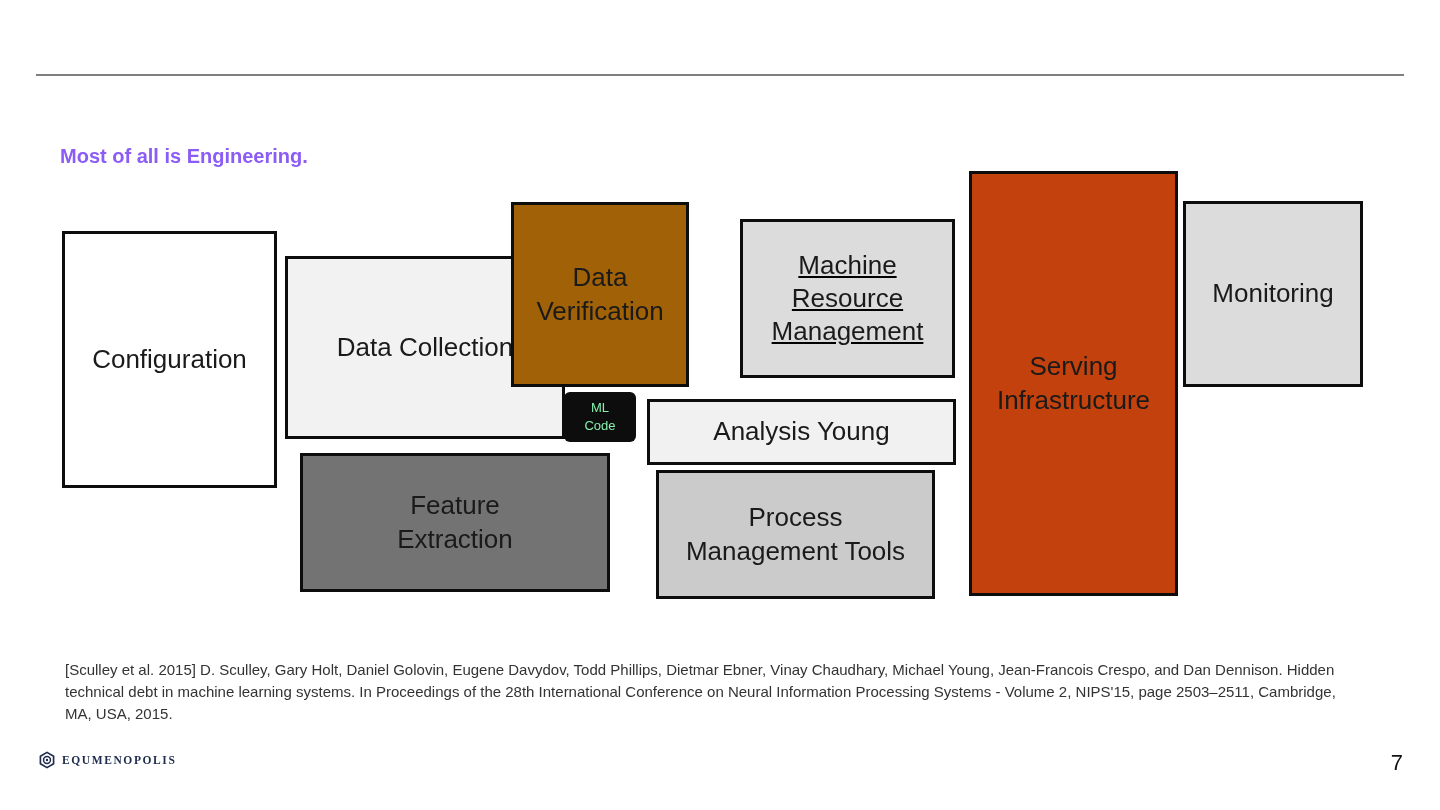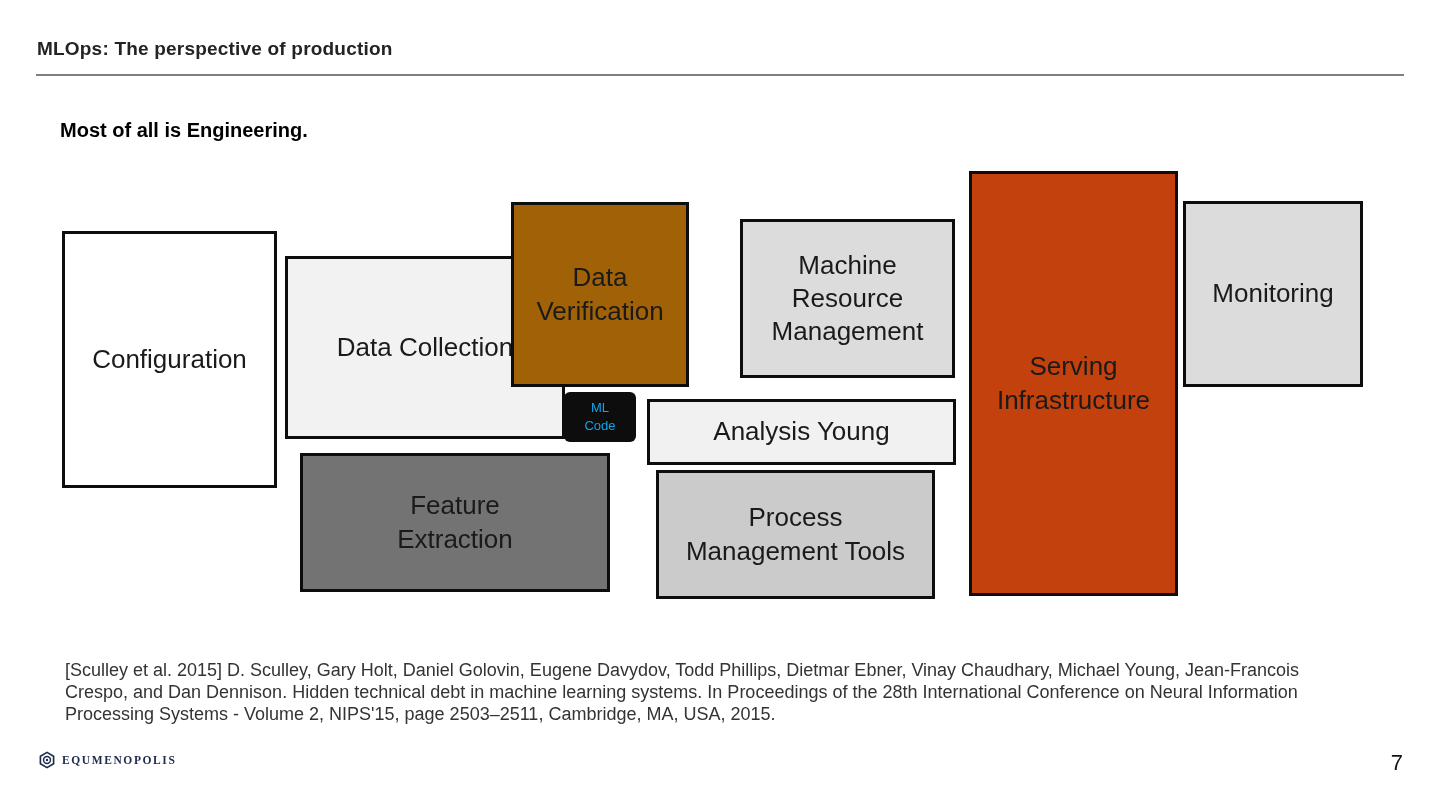--- a/index.html
+++ b/index.html
@@ -22,64 +22,63 @@
   }
   .box {
     position:absolute; border:3px solid #0d0d0d;
     display:flex; align-items:center; justify-content:center;
   }
   .box-label {
     font-size:26px; color:#1a1a1a; text-align:center;
     white-space:pre-line; line-height:1.28;
   }
   .box.ml-code { border:none; border-radius:6px; }
-  .box.ml-code .box-label { font-size:13px; color:#0ea5e9; line-height:1.35; }
+  .box.ml-code .box-label { font-size:13px; color:#86efac; line-height:1.35; }
   .citation {
     position:absolute; left:65px; top:659px; width:1272px;
-    font-size:18px; line-height:22px; color:#333333;
+    font-size:15px; line-height:22px; color:#333333;
   }
   .footer-brand {
     position:absolute; left:38px; top:750px; height:20px;
     display:flex; align-items:center; gap:6px;
   }
   .brand-text {
     font-size:11.5px; font-weight:700; letter-spacing:1.6px;font-family:Liberation Serif, serif;
   }
   .page-number {
     position:absolute; right:37px; top:750px;
     font-size:22px; color:#111111;
   }
 </style>
 </head>
 <body>
 
 <div class="slide">
 
-  <div class="slide-title">MLOps: The perspective of production</div>
 
   <div class="divider" style="background: rgb(127, 127, 127);"></div>
 
-  <div class="subtitle" style="color: #000000;">Most of all is Engineering.</div>
+  <div class="subtitle" style="color: #8b5cf6; margin-top: 26px;">Most of all is Engineering.</div>
 
   <div>
 
     <div class="box" style="left: 62px; top: 231px; width: 215px; height: 257px; background: rgb(255, 255, 255);">
       <span class="box-label">Configuration</span>
     </div>
 
     <div class="box" style="left: 285px; top: 256px; width: 280px; height: 183px; background: rgb(242, 242, 242);">
       <span class="box-label">Data Collection</span>
     </div>
 
     <div class="box" style="left: 511px; top: 202px; width: 178px; height: 185px; background: #a16207;">
       <span class="box-label">Data
 Verification</span>
     </div>
 
-    <div class="box" style="left: 740px; top: 219px; width: 215px; height: 159px; background: rgb(220, 220, 220);">
+    <div class="box" style="left: 740px; top: 219px; width: 215px; height: 159px; background: rgb(220, 220, 220); text-decoration: underline;">
       <span class="box-label">Machine
 Resource
 Management</span>
     </div>
 
     <div class="box ml-code" style="left: 564px; top: 392px; width: 72px; height: 50px; background: rgb(13, 13, 13);">
       <span class="box-label">ML
 Code</span>
     </div>
 

